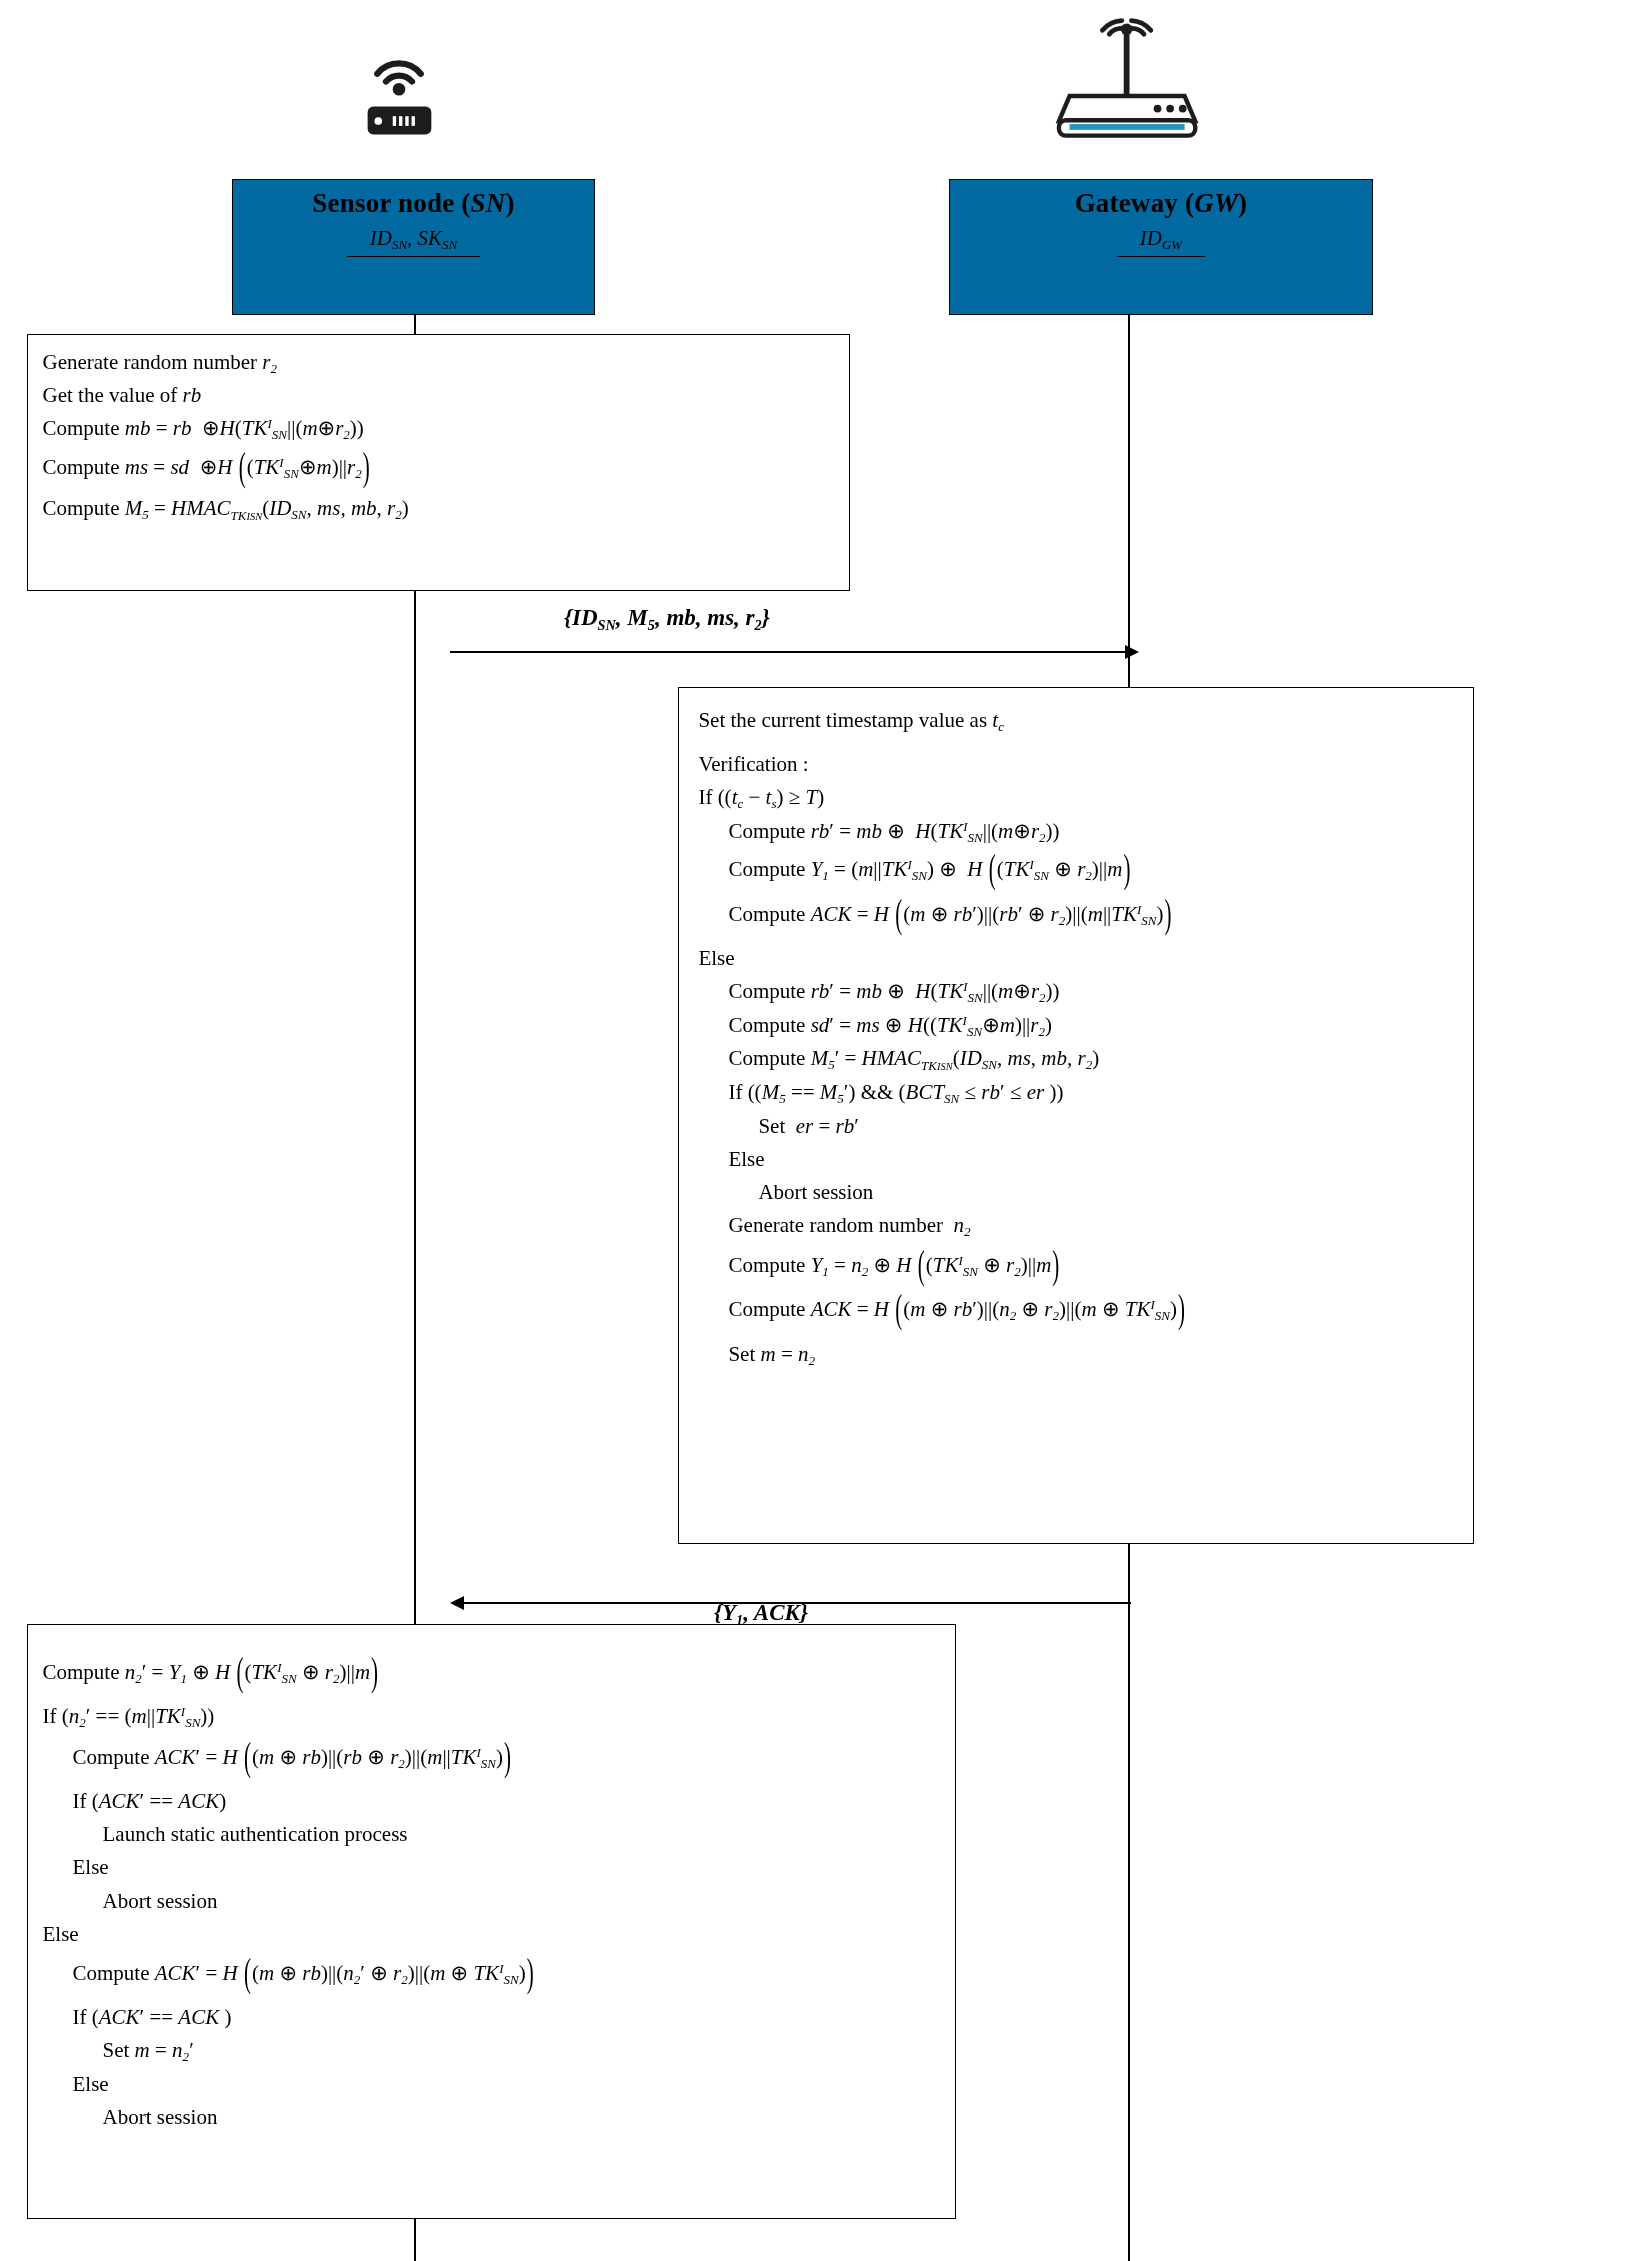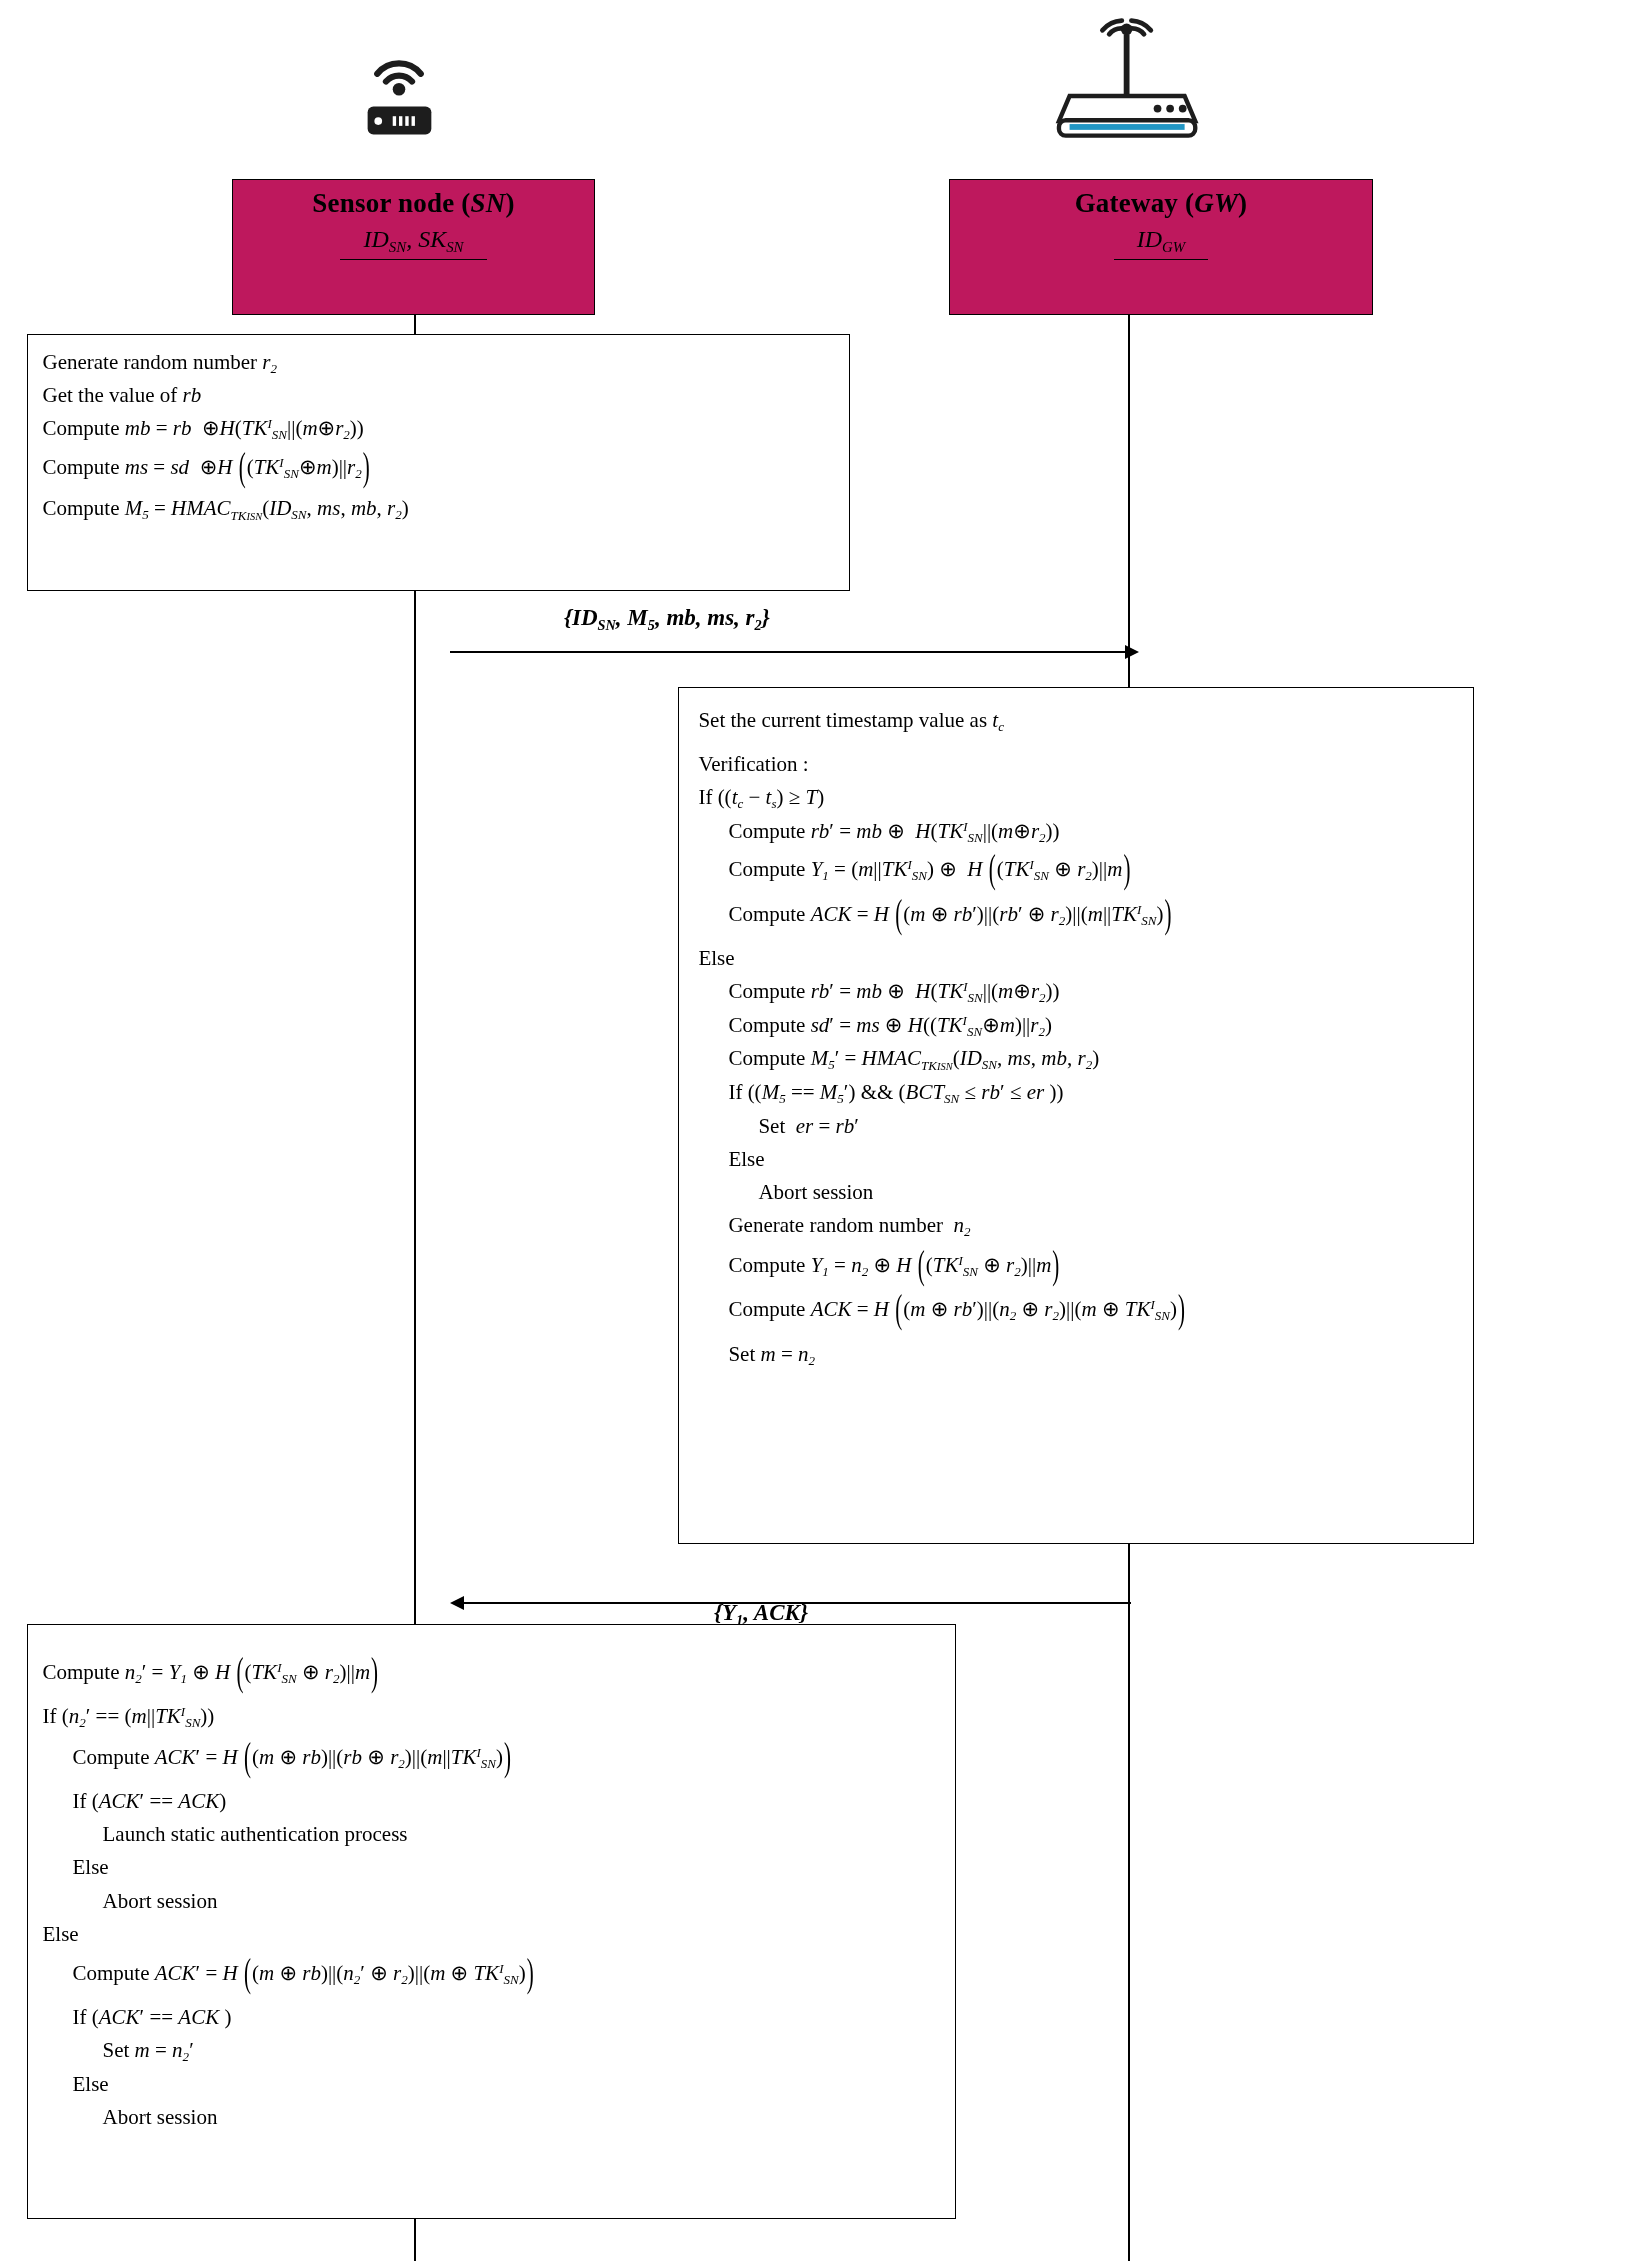--- a/index.html
+++ b/index.html
@@ -25,33 +25,33 @@
   .lifeline {
     position: absolute;
     width: 2.4px;
     background: #000000;
   }
 
   
   .party-box {
     position: absolute;
     border: 1.9px solid #000000;
-    background: #be185d;
+    background: #0369a1;
     box-sizing: border-box;
     text-align: center;
     padding-top: 8.7px;
   }
   .party-title {
     font-size: 27px;
     font-weight: bold;
     letter-spacing: 0.2px;
     line-height: 1.1;
   }
   .party-id {
-    font-size: 24px;
+    font-size: 21px;
     margin-top: 7.7px;
     display: inline-block;
     border-bottom: 1.5px solid #000000;
     padding: 0 23px 2.9px 23px;
     font-style: italic;
   }
 
   
   .proc-box {
     position: absolute;

